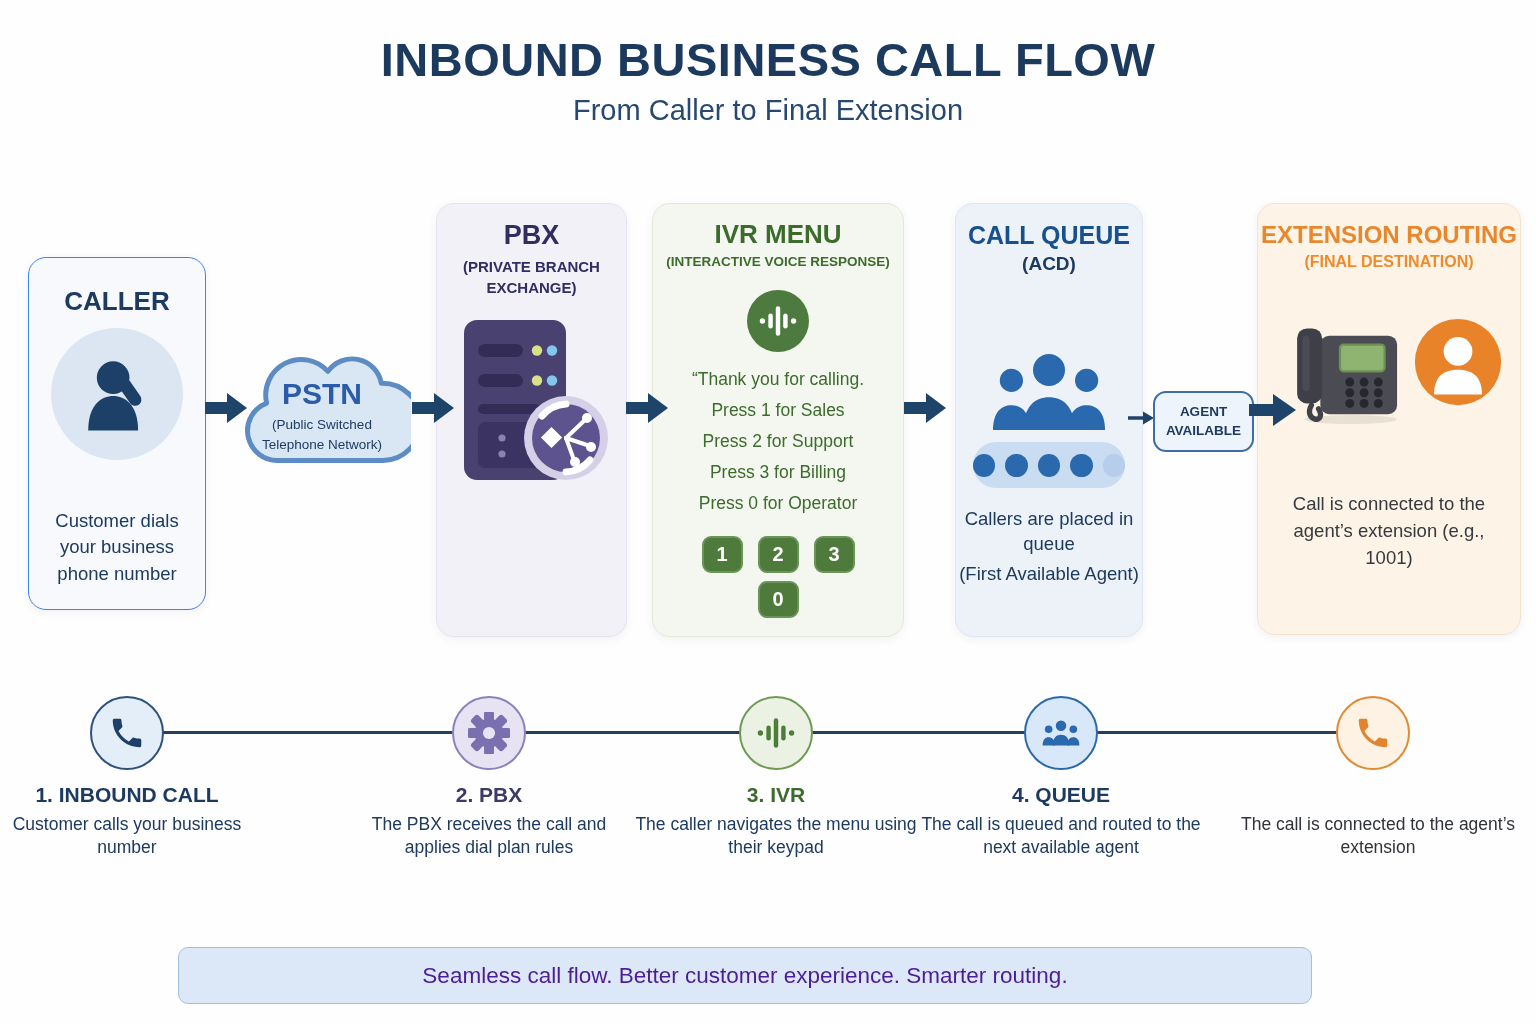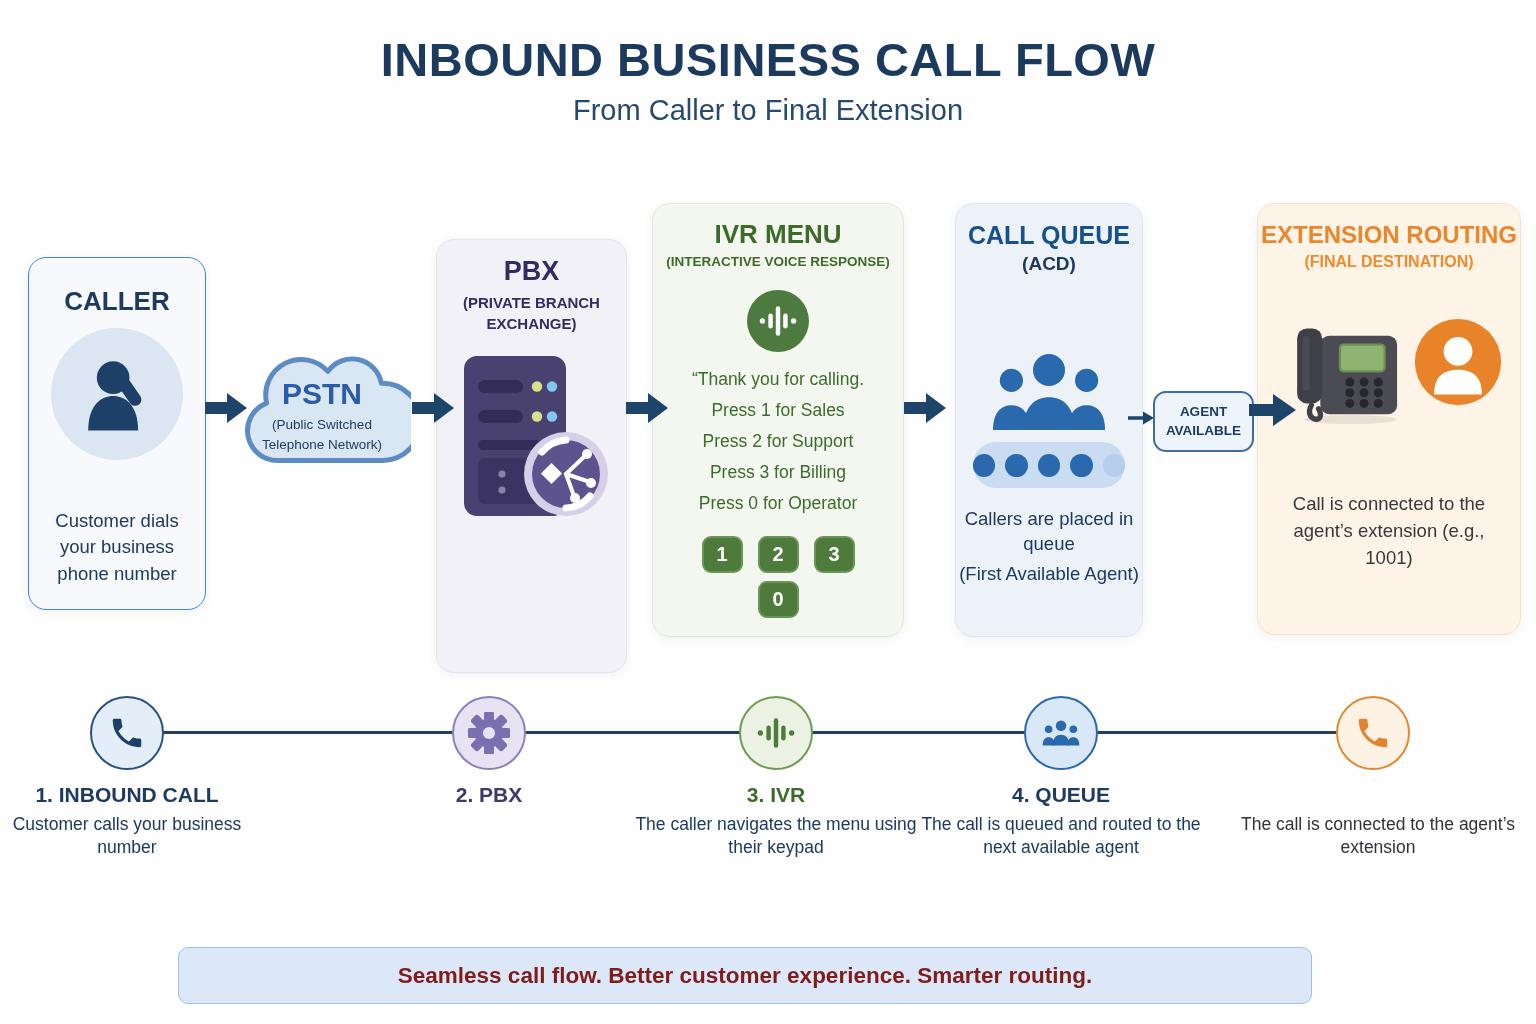--- a/index.html
+++ b/index.html
@@ -8,21 +8,21 @@
   .abs{position:absolute;}
 
   
   .header-title{left:0;top:32px;width:100%;text-align:center;font-size:47px;font-weight:800;
     color:#1c3a5e;letter-spacing:.5px;}
   .header-subtitle{left:0;top:94px;width:100%;text-align:center;font-size:29px;color:#27486f;}
 
   
   .card{position:absolute;border-radius:18px;box-shadow:0 2px 8px rgba(40,60,100,.07);}
   .caller-card{left:28px;top:257px;width:176px;height:351px;background:#f7f9fc;border:1px solid #3b82f6;}
-  .pbx-card{left:436px;top:203px;width:189px;height:432px;background:#f2f1f8;border:1px solid #e6e4f0;margin-top:36px;}
+  .pbx-card{left:436px;top:203px;width:189px;height:432px;background:#f2f1f8;border:1px solid #e6e4f0;}
   .ivr-card{left:652px;top:203px;width:250px;height:432px;background:#f4f7ef;border:1px solid #e2e9d8;}
   .queue-card{left:931px;top:203px;width:186px;height:432px;background:#edf2f9;border:1px solid #dde6f2;margin-left:24px;}
   .extension-card{left:1257px;top:203px;width:262px;height:430px;background:#fdf4e7;border:1px solid #f3e4cd;}
 
   .card-title{position:absolute;left:0;width:100%;text-align:center;font-weight:bold;}
   .caller-title{top:28px;font-size:26px;color:#1d3a60;}
   .pbx-title{top:16px;font-size:27px;color:#312d62;}
   .pbx-subtitle{top:52px;font-size:15px;color:#312d62;font-weight:bold;line-height:1.4;padding:0 14px;width:calc(100% - 28px);}
   .ivr-title{top:15px;font-size:26px;color:#3c6b2c;}
   .ivr-subtitle{top:50px;font-size:13.5px;color:#3c6b2c;}
@@ -82,21 +82,21 @@
   .c3{left:739px;background:#ebf2e3;border-color:#6e9b54;}
   .c4{left:1024px;background:#d9e8f8;border-color:#2a69ae;}
   .c5{left:1336px;background:#fdf2e3;border-color:#df8a35;}
   .step-label{position:absolute;top:783px;text-align:center;font-weight:bold;font-size:21px;color:#1d3a60;}
   .step-desc{position:absolute;top:813px;text-align:center;font-size:17.5px;line-height:1.32;color:#1d3a60;}
   .lbl-2{color:#3c3a68;} .lbl-3{color:#3c6b2c;} .lbl-5{color:#303339;} .desc-5{color:#303339;}
 
   
   .footer-banner{left:178px;top:947px;width:1134px;height:57px;background:#dce8f7;
     border:1.5px solid #9fc0e2;border-radius:10px;display:flex;align-items:center;justify-content:center;
-    font-size:22.5px;font-weight:bold;color:#7f1d1d;box-sizing:border-box;}
+    font-size:22.5px;font-weight:normal;color:#4c1d95;box-sizing:border-box;}
 </style>
 </head>
 <body>
 
 <div id="canvas">
 
   <div class="abs header-subtitle">From Caller to Final Extension</div>
   <div class="abs header-title">INBOUND BUSINESS CALL FLOW</div>
 
   <div class="card caller-card">
@@ -343,20 +343,21 @@
   <div class="step-circle c5">
     <svg width="38" height="38" viewBox="0 0 24 24">
       <path fill="#e08430" d="M6.62 10.79c1.44 2.83 3.76 5.14 6.59 6.59l2.2-2.21c.27-.27.67-.36 1.02-.24 1.12.37 2.33.57 3.57.57.55 0 1 .45 1 1V20c0 .55-.45 1-1 1-9.39 0-17-7.61-17-17 0-.55.45-1 1-1h3.5c.55 0 1 .45 1 1 0 1.25.2 2.45.57 3.57.11.35.03.74-.25 1.02l-2.2 2.2z"></path>
     </svg>
   </div>
 
   <div class="step-label" style="left:0;width:254px;">1. INBOUND CALL</div>
   <div class="step-desc" style="left:0;width:254px;">Customer calls your business number</div>
 
   <div class="step-label lbl-2" style="left:359px;width:260px;">2. PBX</div>
+  <div class="step-desc" style="left:349px;width:280px;">The PBX receives the call and applies dial plan rules</div>
 
   <div class="step-label lbl-3" style="left:631px;width:290px;">3. IVR</div>
   <div class="step-desc" style="left:631px;width:290px;">The caller navigates the menu using their keypad</div>
 
   <div class="step-label" style="left:911px;width:300px;">4. QUEUE</div>
   <div class="step-desc" style="left:911px;width:300px;">The call is queued and routed to the next available agent</div>
 
   <div class="step-desc desc-5" style="left:1233px;width:290px;">The call is connected to the agent’s extension</div>
 
   <div class="abs footer-banner">Seamless call flow. Better customer experience. Smarter routing.</div>

